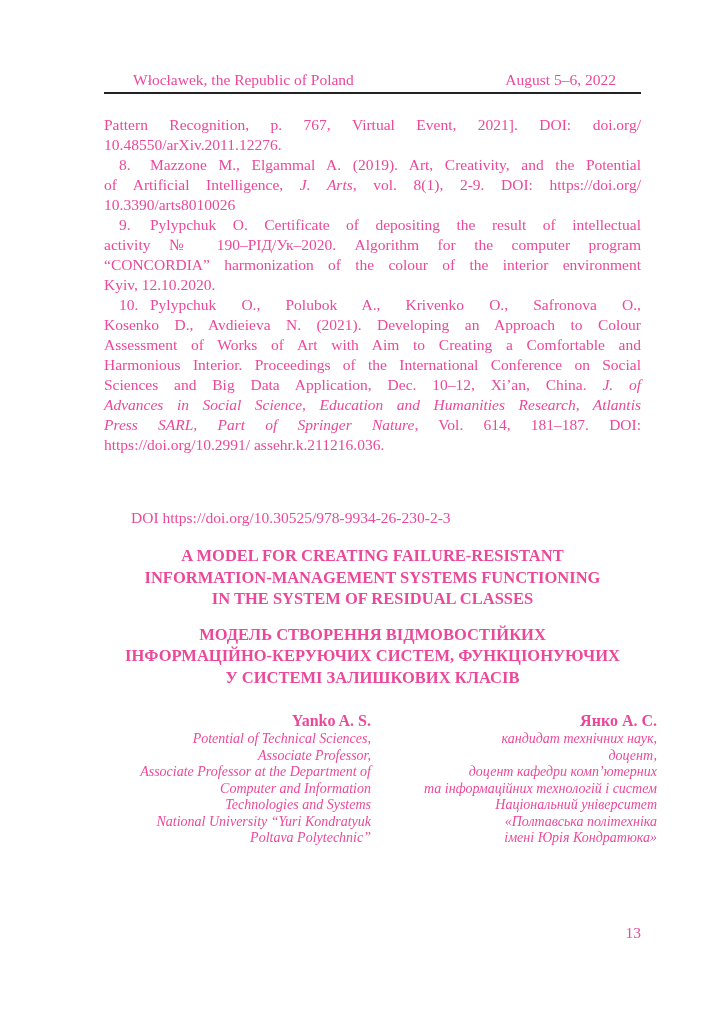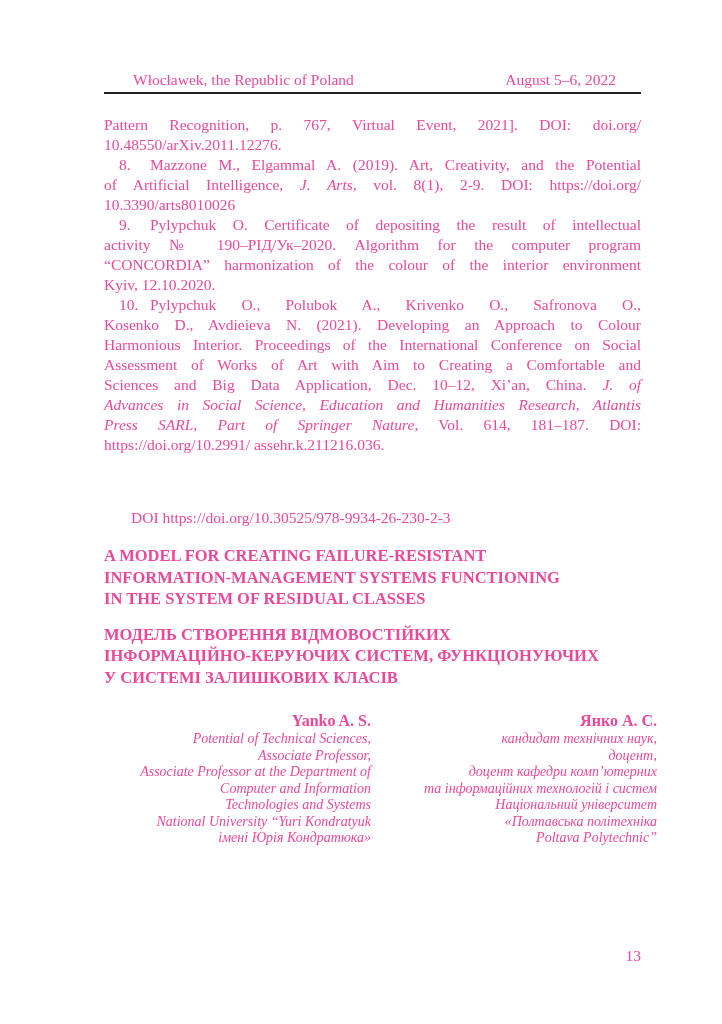--- a/index.html
+++ b/index.html
@@ -43,20 +43,21 @@
   
   .doi{
     margin:53px 0 0 131px;
     font-size:15.5px;
     line-height:20px;
   }
   
   .title-en,.title-uk{
     margin:17px 0 0 104px;
     width:537px;
+    text-align:center;
     font-weight:bold;
     font-size:16.5px;
     line-height:21.5px;
   }
   .title-uk{margin-top:14px;}
   
   .authors{
     margin:22px 0 0 104px;
     width:537px;
     display:grid;
@@ -70,21 +71,21 @@
   .cell.r{text-align:right;}
   .cell.name{
     font-style:normal;
     font-weight:bold;
     font-size:16px;
     line-height:21px;
   }
   
   .pageno{
     position:absolute;
-    top:946px;
+    top:923px;
     right:81px;
     font-size:15.5px;
     line-height:20px;
   }
 </style>
 </head>
 <body>
 
 <div class="page">
 
@@ -98,22 +99,22 @@
       <div class="line last"><span>10.48550/arXiv.2011.12276.</span></div>
       <div class="line ind"><span class="num">8.</span><span>Mazzone M., Elgammal A. (2019). Art, Creativity, and the Potential</span></div>
       <div class="line"><span>of Artificial Intelligence, </span><span class="i">J. Arts</span><span>, vol. 8(1), 2-9. DOI: https://doi.org/</span></div>
       <div class="line last"><span>10.3390/arts8010026</span></div>
       <div class="line ind"><span class="num">9.</span><span>Pylypchuk O. Certificate of depositing the result of intellectual</span></div>
       <div class="line"><span>activity № 190–РІД/Ук–2020. Algorithm for the computer program</span></div>
       <div class="line"><span>“CONCORDIA” harmonization of the colour of the interior environment</span></div>
       <div class="line last"><span>Kyiv, 12.10.2020.</span></div>
       <div class="line ind"><span class="num">10.</span><span>Pylypchuk O., Polubok A., Krivenko O., Safronova O.,</span></div>
       <div class="line"><span>Kosenko D., Avdieieva N. (2021). Developing an Approach to Colour</span></div>
+      <div class="line"><span>Assessment of Works of Art with Aim to Creating a Comfortable and</span></div>
       <div class="line"><span>Harmonious Interior. Proceedings of the International Conference on Social</span></div>
-      <div class="line"><span>Assessment of Works of Art with Aim to Creating a Comfortable and</span></div>
       <div class="line"><span>Sciences and Big Data Application, Dec. 10–12, Xi’an, China. </span><span class="i">J. of</span></div>
       <div class="line"><span class="i">Advances in Social Science, Education and Humanities Research, Atlantis</span></div>
       <div class="line"><span class="i">Press SARL, Part of Springer Nature</span><span>, Vol. 614, 181–187. DOI:</span></div>
       <div class="line last"><span>https://doi.org/10.2991/ assehr.k.211216.036.</span></div>
     </div>
 
   <div class="doi">DOI https://doi.org/10.30525/978-9934-26-230-2-3</div>
 
   <div class="title-en">
       <div>A MODEL FOR CREATING FAILURE-RESISTANT</div>
@@ -136,19 +137,19 @@
       <div class="cell l">Associate Professor,</div>
       <div class="cell r">доцент,</div>
       <div class="cell l">Associate Professor at the Department of</div>
       <div class="cell r">доцент кафедри комп’ютерних</div>
       <div class="cell l">Computer and Information</div>
       <div class="cell r">та інформаційних технологій і систем</div>
       <div class="cell l">Technologies and Systems</div>
       <div class="cell r">Національний університет</div>
       <div class="cell l">National University “Yuri Kondratyuk</div>
       <div class="cell r">«Полтавська політехніка</div>
+      <div class="cell l">Poltava Polytechnic”</div>
       <div class="cell r">імені Юрія Кондратюка»</div>
-      <div class="cell l">Poltava Polytechnic”</div>
     </div>
 
   <div class="pageno">13</div>
 
 </div>
 
 </body></html>

